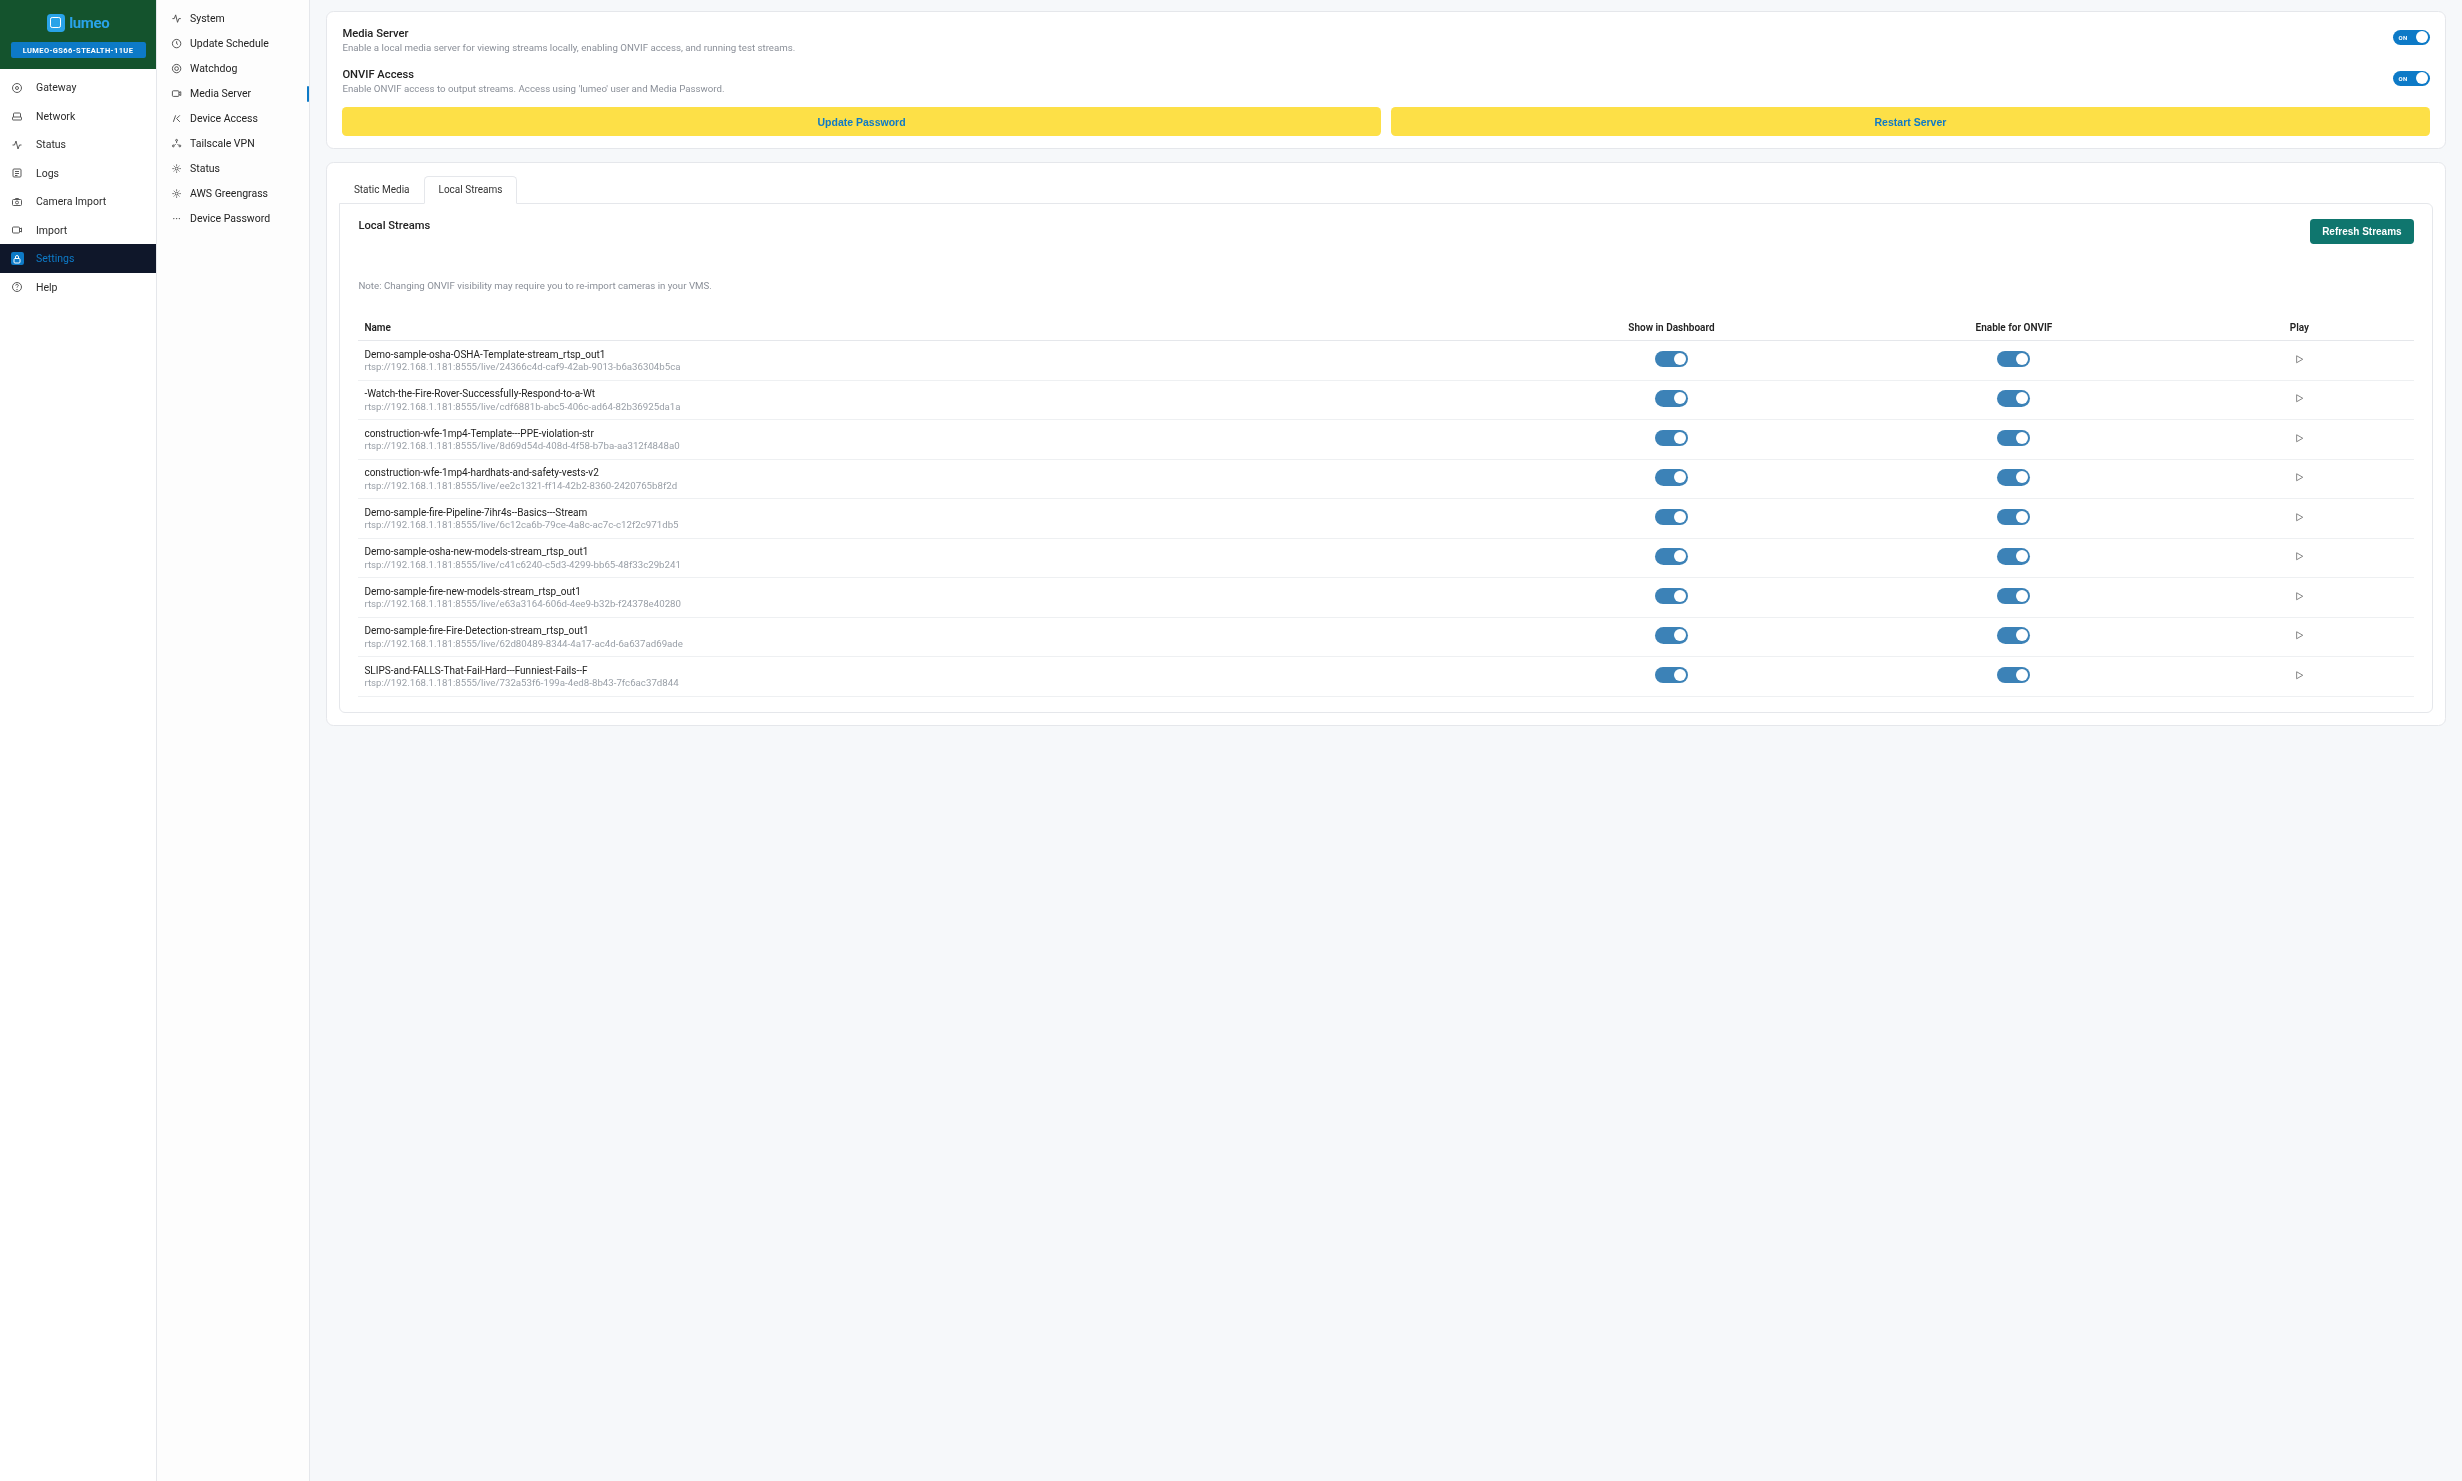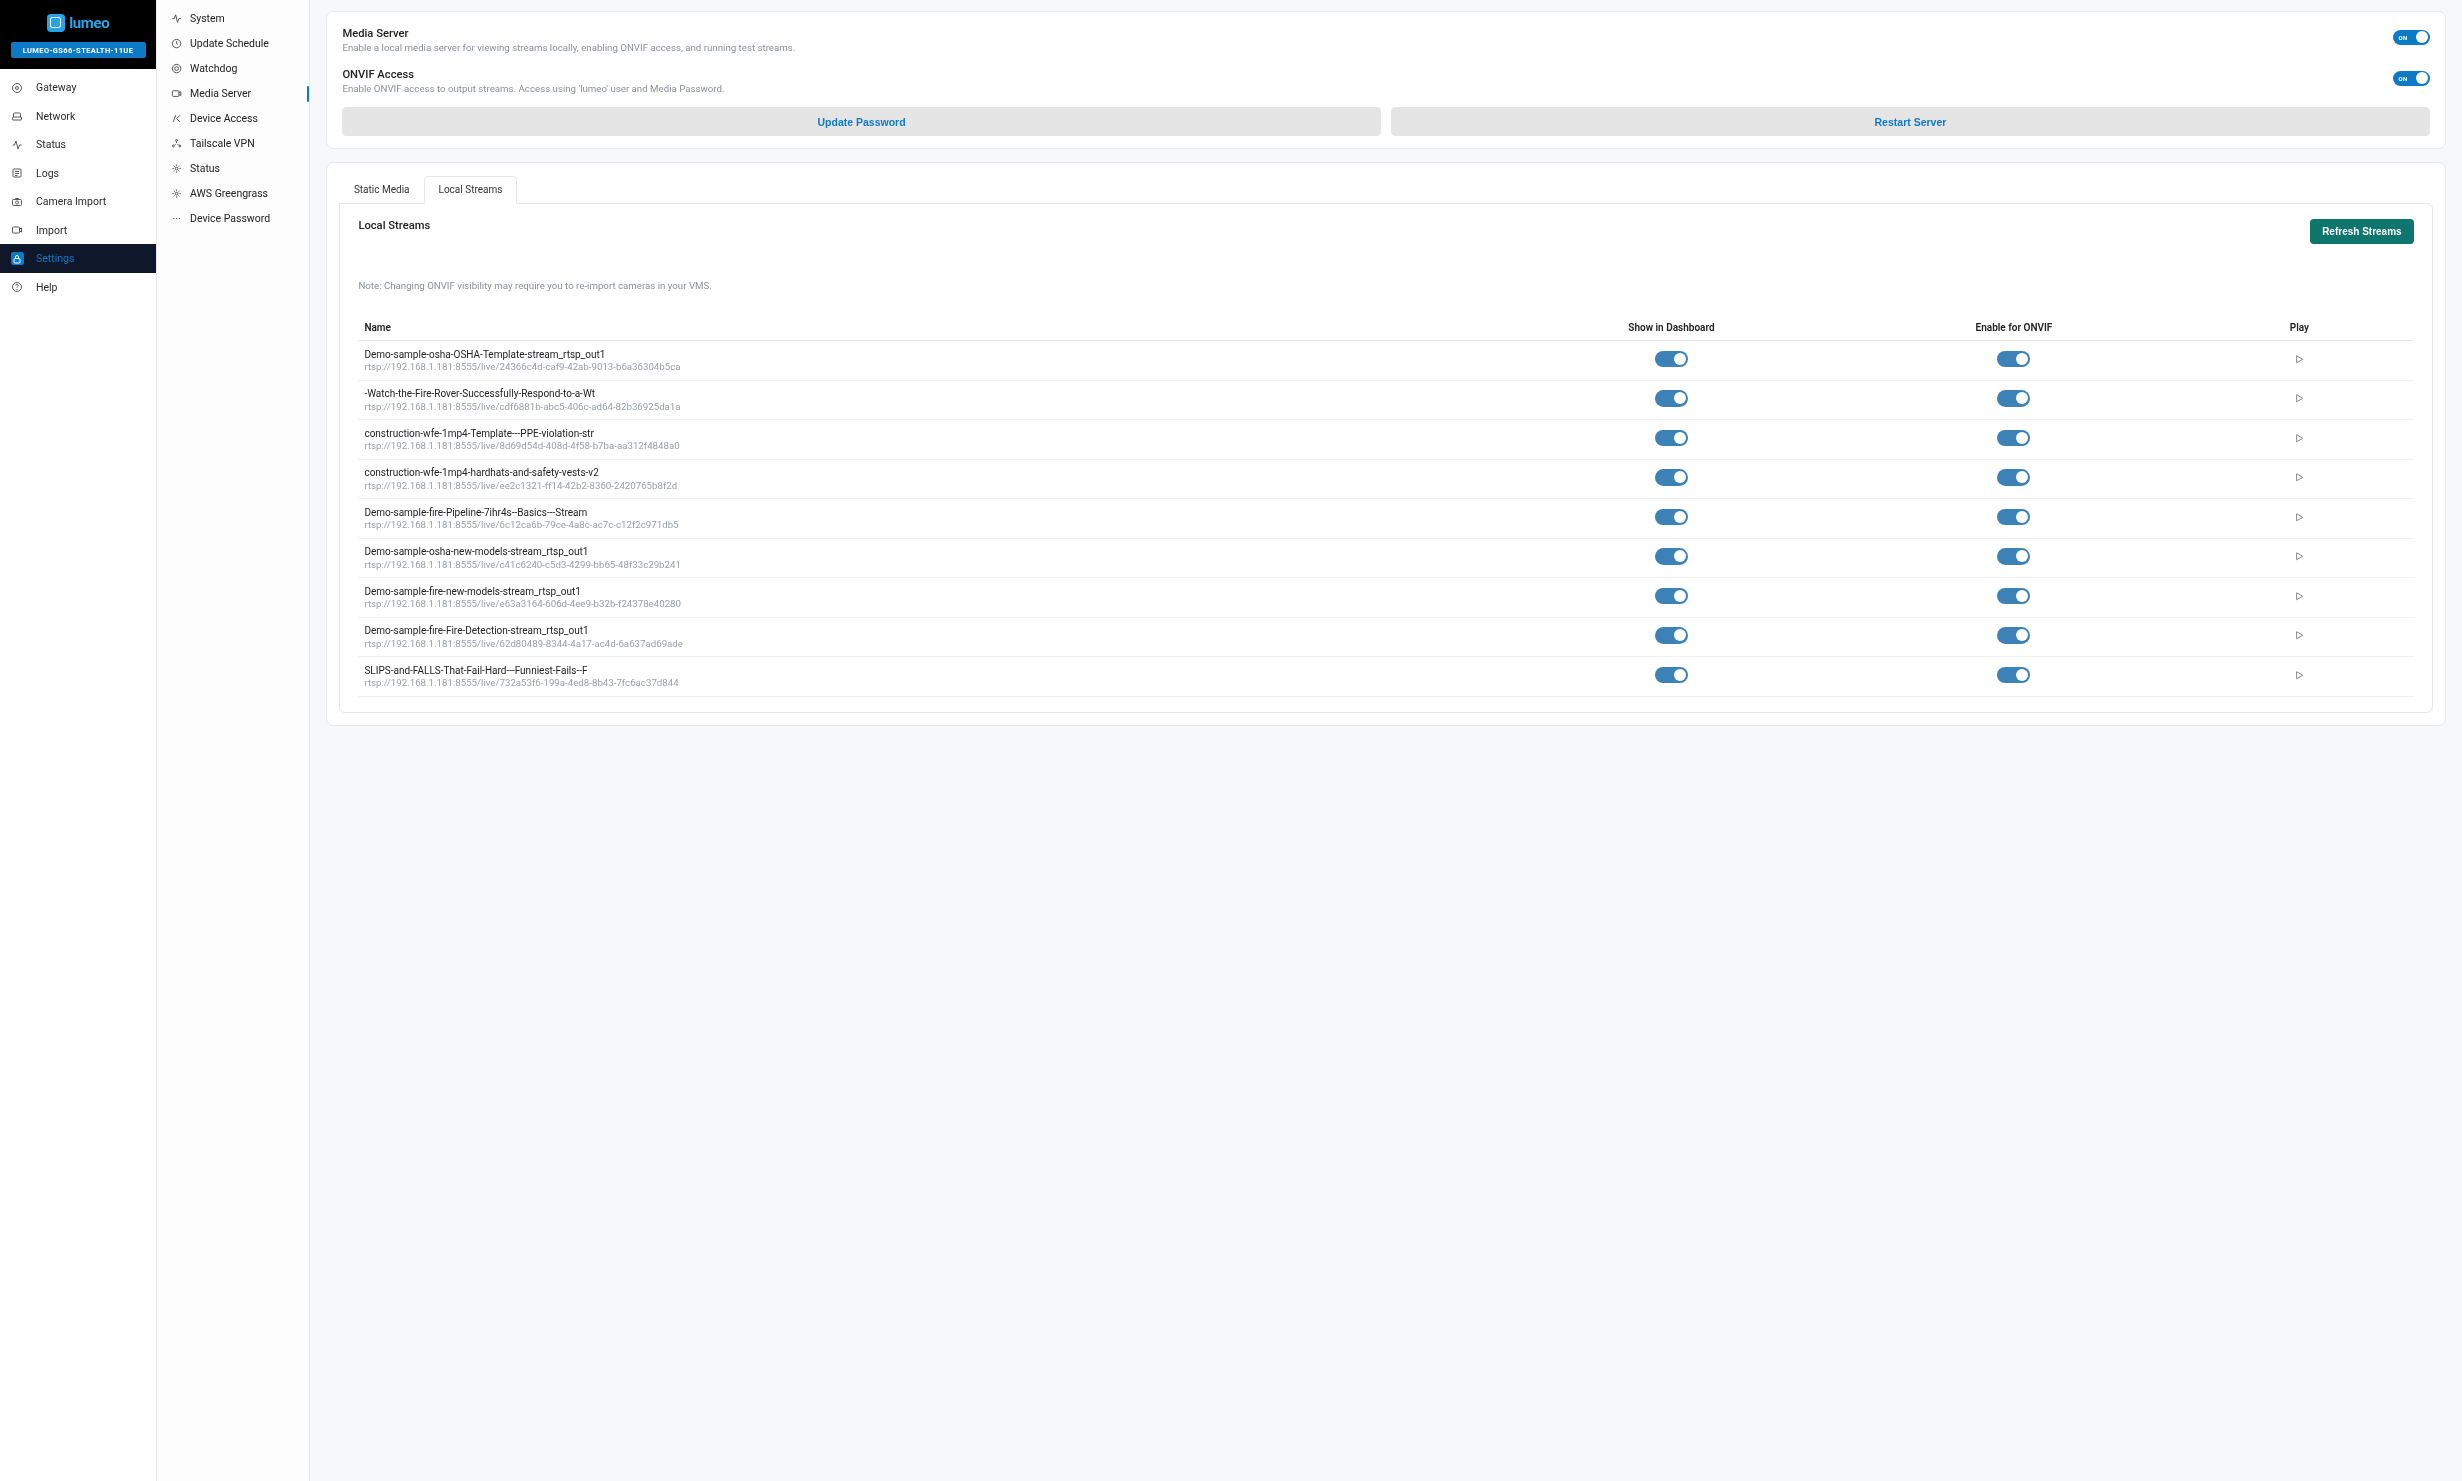--- a/index.html
+++ b/index.html
@@ -14,21 +14,21 @@
   
   .sidebar-primary {
     width: 157px;
     background: #fff;
     display: flex;
     flex-direction: column;
     flex-shrink: 0;
     border-right: 0.7px solid #e5e7eb;
   }
   .sidebar-header {
-    background: #000000;
+    background: #14532d;
     padding: 13.5px 10.5px 10.5px;
     text-align: center;
   }
   .logo {
     display: flex;
     justify-content: center;
     align-items: center;
     gap: 4.5px;
     margin-bottom: 10.5px;
   }
@@ -150,21 +150,21 @@
     border-radius: 50%;
   }
   .toggle-lg .on-label {
     position: absolute;
     left: 6px; top: 50%; transform: translateY(-50%);
     font-size: 6px; font-weight: 700; color: #fff; letter-spacing: 0.3px;
   }
   .action-row { display: flex; gap: 10.5px; margin-top: 4.5px; }
   .btn-light {
     flex: 1;
-    background: #e5e5e5;
+    background: #fde047;
     color: #0d7ac7;
     border: none;
     padding: 8.2px 9px;
     font-size: 10.5px;
     font-weight: 600;
     border-radius: 4.5px;
     cursor: pointer;
     text-align: center;
   }
   .tabs { display: flex; gap: 0; margin-bottom: 0; }

